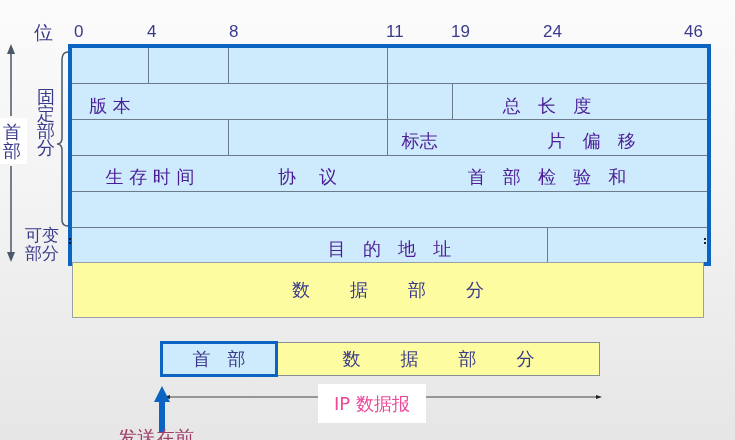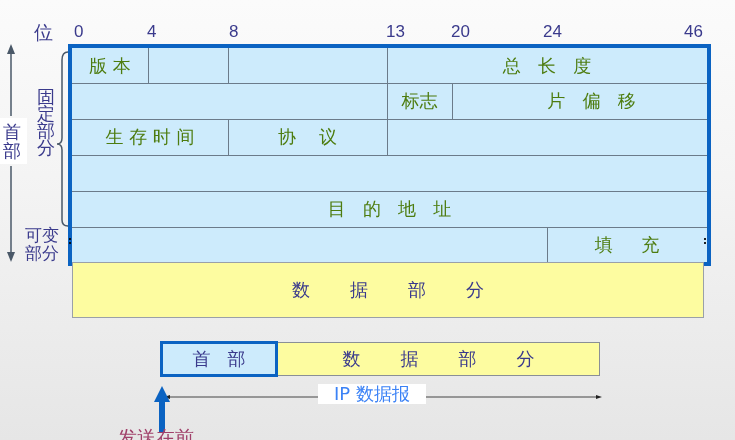--- a/index.html
+++ b/index.html
@@ -12,21 +12,21 @@
   .abs { position:absolute; }
   .bitlabel { position:absolute; top:22px; font-size:17px; color:#3a3a8c; font-family:"Liberation Sans", sans-serif; }
   .wei { position:absolute; left:34px; top:20px; font-size:19px; color:#3a3a8c; }
 
   .frame {
     position:absolute; left:68px; top:44px; width:635px; height:214px;
     border:4px solid #0b63c2; background:#cdebfc;
   }
   .cell {
     position:absolute; display:flex; align-items:center; justify-content:center;
-    font-size:18px; color:#4d7c0f; box-sizing:border-box; white-space:nowrap;
+    font-size:18px; color:#4c1d95; box-sizing:border-box; white-space:nowrap;margin-top:40px;
   }
   .hline { position:absolute; left:0; width:100%; height:1px; background:#6b7b8a; }
   .vline { position:absolute; width:1px; background:#6b7b8a; }
 
   .data-block {
     position:absolute; left:72px; top:262px; width:632px; height:56px;
     background:#fdfca0; border:1px solid #9aa0a8; box-sizing:border-box;
     display:flex; align-items:center; justify-content:center;
   }
 
@@ -38,35 +38,35 @@
     position:absolute; left:0; top:0; width:118px; height:36px; box-sizing:border-box;
     border:3px solid #0b63c2; background:#cdebfc;
     display:flex; align-items:center; justify-content:center; font-size:18px;
   }
   .bar-data {
     position:absolute; left:118px; top:1px; width:322px; height:34px; box-sizing:border-box;
     border:1px solid #8a8f96; border-left:none; background:#fdfca0;
     display:flex; align-items:center; justify-content:center; font-size:18px;
   }
   .ip-label {
-    position:absolute; left:318px; top:384px; width:108px; height:20px; background:#ffffff;
-    display:flex; align-items:center; justify-content:center; font-size:18px; color:#3b82f6;
+    position:absolute; left:318px; top:384px; width:108px; height:39px; background:#ffffff;
+    display:flex; align-items:center; justify-content:center; font-size:18px; color:#ec4899;
   }
   .send-first { position:absolute; left:118px; top:425px; font-size:19px; color:#a0406a; }
   .marker { position:absolute; font-size:10px; font-weight:bold; color:#000; line-height:6px; }
 </style>
 </head>
 <body>
 
 <div class="wei">位</div>
 <div class="bitlabel" style="left:74px">0</div>
 <div class="bitlabel" style="left:147px">4</div>
 <div class="bitlabel" style="left:229px">8</div>
-<div class="bitlabel" style="left:386px">13</div>
-<div class="bitlabel" style="left:451px">20</div>
+<div class="bitlabel" style="left:386px">11</div>
+<div class="bitlabel" style="left:451px">19</div>
 <div class="bitlabel" style="left:543px">24</div>
 <div class="bitlabel" style="left:684px">46</div>
 
 <svg class="abs" style="left:0;top:0" width="70" height="280">
   <line x1="11" y1="50" x2="11" y2="116" stroke="#4a5868" stroke-width="1.5"></line>
   <polygon points="11,44 7,54 15,54" fill="#4a5868"></polygon>
   <line x1="11" y1="166" x2="11" y2="255" stroke="#4a5868" stroke-width="1.5"></line>
   <polygon points="11,262 7,252 15,252" fill="#4a5868"></polygon>
 
   <path d="M 68 52 Q 62 52 62 60 L 62 138 Q 62 144 57 144 Q 62 144 62 150 L 62 220 Q 62 226 68 226" fill="none" stroke="#4a5868" stroke-width="1.5"></path>
@@ -95,20 +95,21 @@
   <div class="cell" style="left:0;top:0;width:76px;height:35px">版 本</div>
   <div class="cell" style="left:315px;top:0;width:320px;height:35px;white-space:pre">总   长   度</div>
 
   <div class="vline" style="left:380px;top:35px;height:36px"></div>
   <div class="cell" style="left:315px;top:35px;width:65px;height:36px">标志</div>
   <div class="cell" style="left:368px;top:35px;width:303px;height:36px;white-space:pre">片   偏   移</div>
 
   <div class="vline" style="left:156px;top:71px;height:36px"></div>
   <div class="cell" style="left:0;top:71px;width:156px;height:36px">生 存 时 间</div>
   <div class="cell" style="left:156px;top:71px;width:159px;height:36px;white-space:pre">协    议</div>
+  <div class="cell" style="left:315px;top:71px;width:320px;height:36px;white-space:pre">首   部   检   验   和</div>
 
 
   <div class="cell" style="left:0;top:143px;width:635px;height:36px;white-space:pre">目   的   地   址</div>
 
   <div class="vline" style="left:475px;top:179px;height:35px"></div>
   <div class="cell" style="left:475px;top:179px;width:160px;height:35px;white-space:pre">填     充</div>
 </div>
 
 <div class="marker" style="left:68px;top:238px">:</div>
 <div class="marker" style="left:703px;top:238px">:</div>

